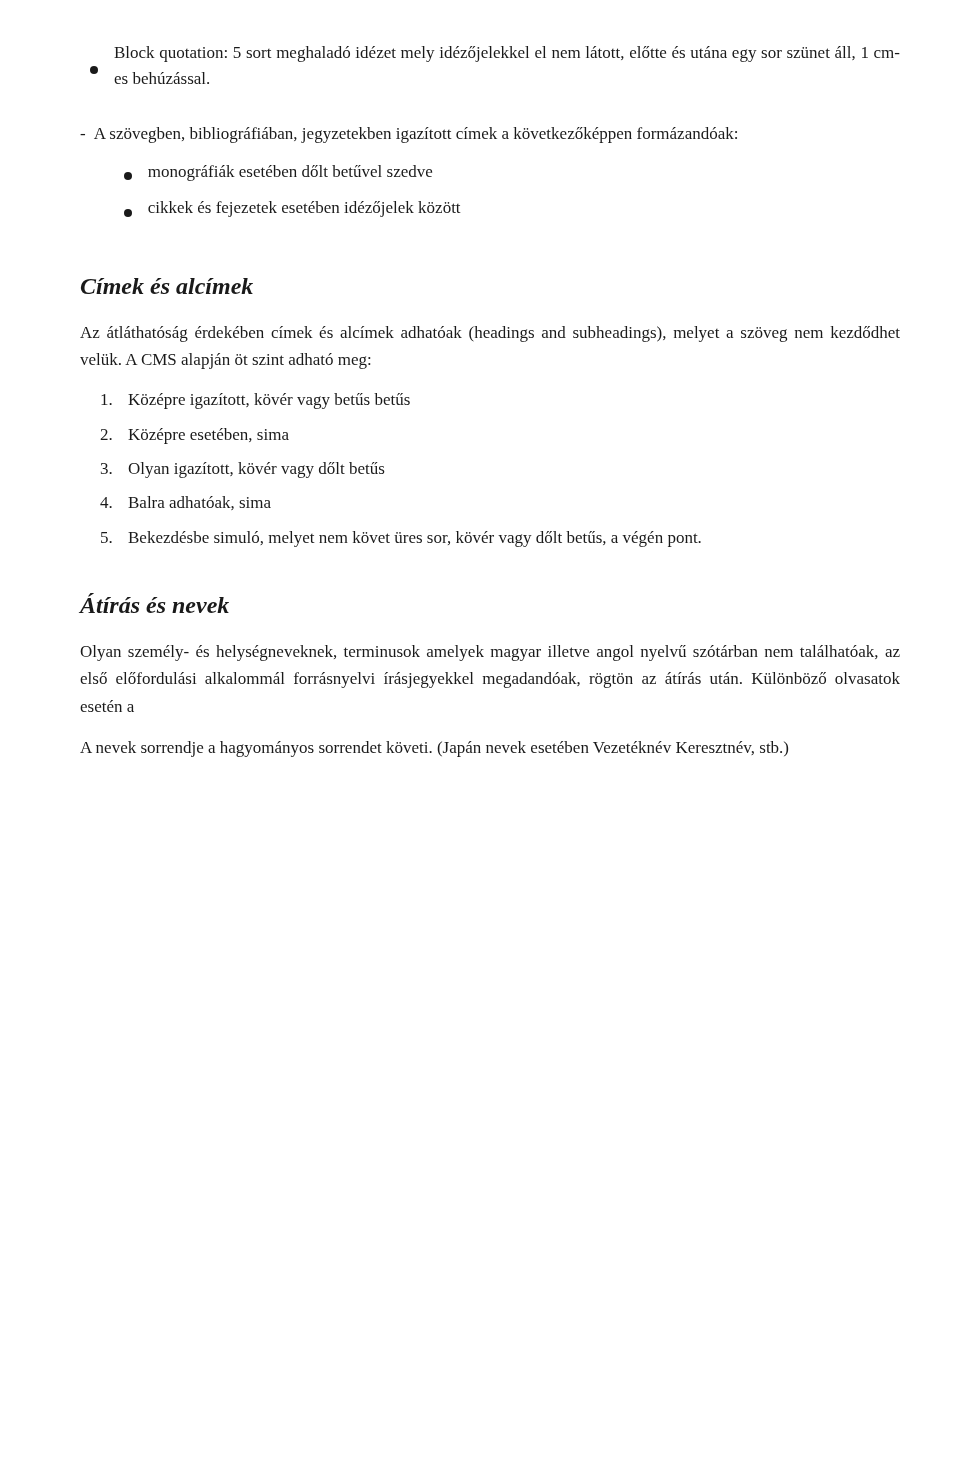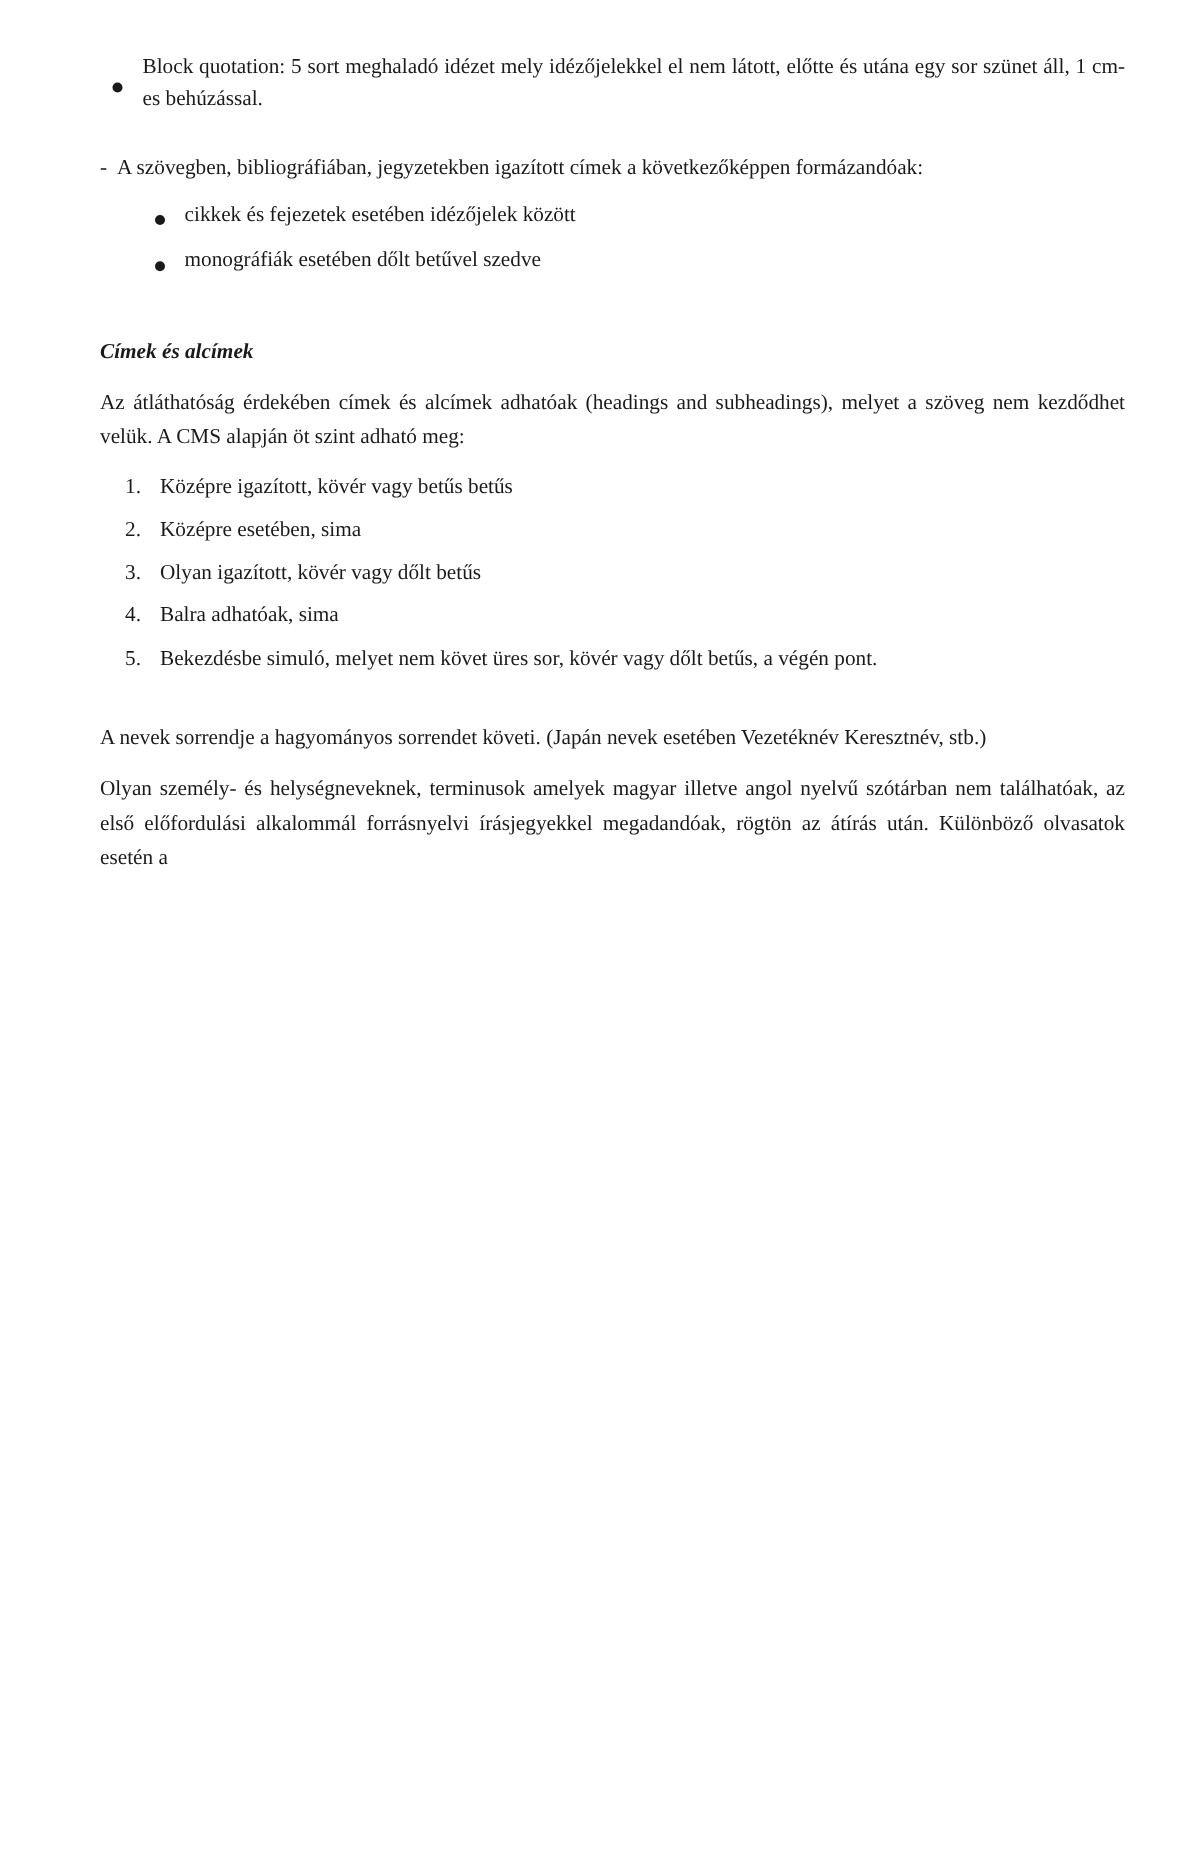--- a/index.html
+++ b/index.html
@@ -68,21 +68,21 @@
     }
 
     .sub-bullets {
       margin-top: 12px;
       margin-left: 20px;
     }
 
     .section-heading {
       font-weight: bold;
       font-style: italic;
-      font-size: 17px;
+      font-size: 24px;
       margin-top: 32px;
       margin-bottom: 14px;
     }
 
     .body-paragraph {
       text-align: justify;
       margin-bottom: 14px;
       line-height: 1.6;
     }
 
@@ -123,25 +123,25 @@
   </div>
 
   <div class="dash-section">
     <div class="dash-item">
       <span class="dash-char">-</span>
       <div class="dash-text">
         <span>A szövegben, bibliográfiában, jegyzetekben igazított címek a következőképpen formázandóak:</span>
         <div class="sub-bullets">
           <div class="bullet-item">
             <span class="bullet-dot"></span>
-            <span class="bullet-text">cikkek és fejezetek esetében idézőjelek között</span>
+            <span class="bullet-text">monográfiák esetében dőlt betűvel szedve</span>
           </div>
           <div class="bullet-item">
             <span class="bullet-dot"></span>
-            <span class="bullet-text">monográfiák esetében dőlt betűvel szedve</span>
+            <span class="bullet-text">cikkek és fejezetek esetében idézőjelek között</span>
           </div>
         </div>
       </div>
     </div>
   </div>
 
   <div class="section-spacer">
     <div class="section-heading">Címek és alcímek</div>
     <p class="body-paragraph">Az átláthatóság érdekében címek és alcímek adhatóak (headings and subheadings), melyet a szöveg nem kezdődhet velük. A CMS alapján öt szint adható meg:</p>
     <div class="numbered-list">
@@ -162,17 +162,18 @@
         <span class="num-text">Balra adhatóak, sima</span>
       </div>
       <div class="numbered-item">
         <span class="num-label">5.</span>
         <span class="num-text">Bekezdésbe simuló, melyet nem követ üres sor, kövér vagy dőlt betűs, a végén pont.</span>
       </div>
     </div>
   </div>
 
   <div class="section-spacer">
+    <div class="section-heading">Átírás és nevek</div>
+    <p class="body-paragraph">Olyan személy- és helységneveknek, terminusok amelyek magyar illetve angol nyelvű szótárban nem találhatóak, az első előfordulási alkalommál forrásnyelvi írásjegyekkel megadandóak, rögtön az átírás után. Különböző olvasatok esetén a</p>
     <p class="body-paragraph">A nevek sorrendje a hagyományos sorrendet követi. (Japán nevek esetében Vezetéknév Keresztnév, stb.)</p>
-    <p class="body-paragraph">Olyan személy- és helységneveknek, terminusok amelyek magyar illetve angol nyelvű szótárban nem találhatóak, az első előfordulási alkalommál forrásnyelvi írásjegyekkel megadandóak, rögtön az átírás után. Különböző olvasatok esetén a</p>
   </div>
 
 </div>
 
 </body></html>

